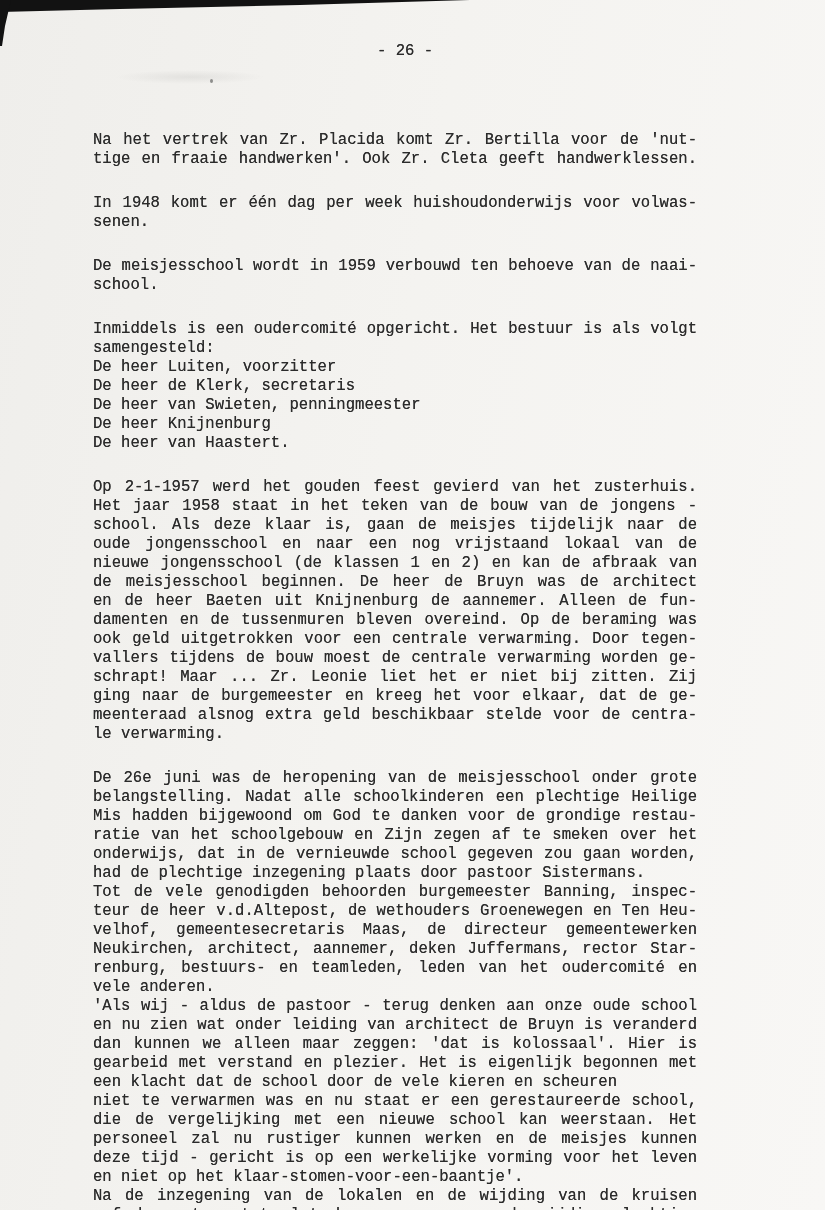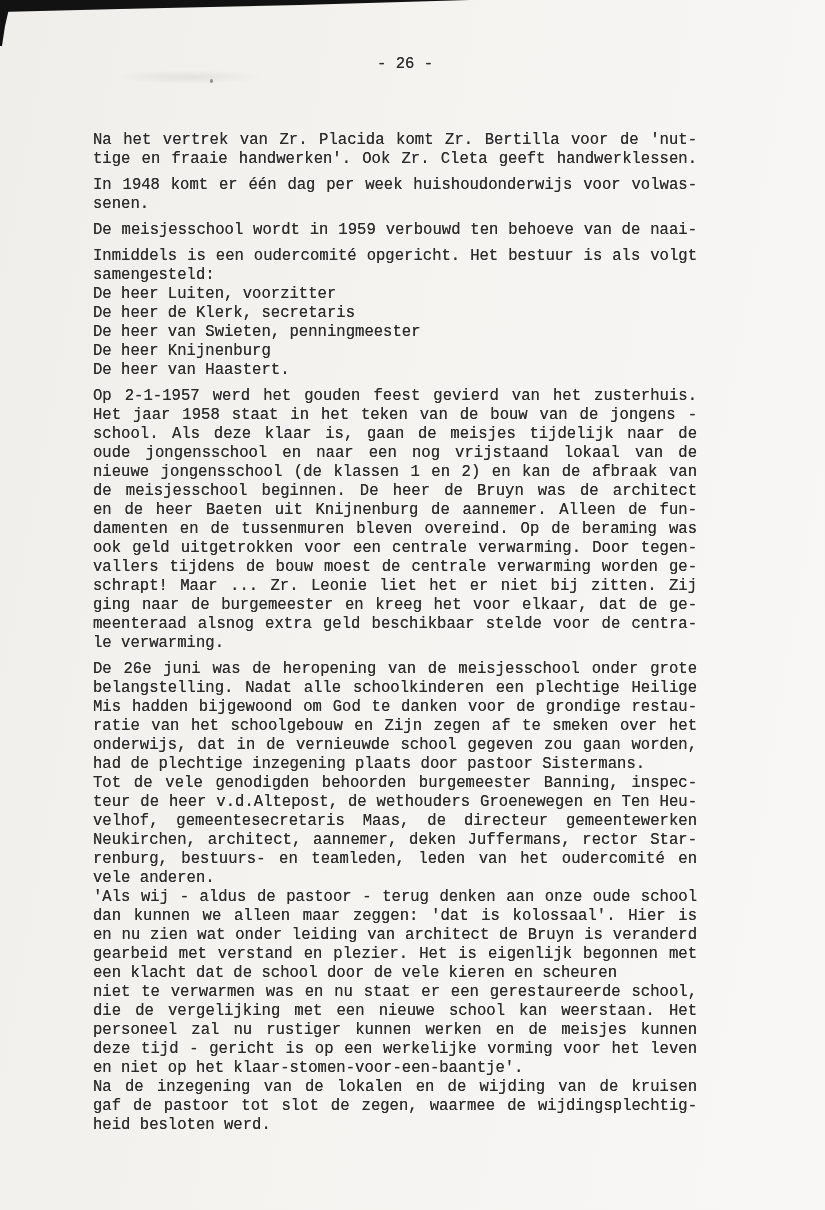--- a/index.html
+++ b/index.html
@@ -36,37 +36,37 @@
     position: absolute;
     left: 210px;
     top: 79px;
     width: 3px;
     height: 4px;
     background: #8d8d8b;
     border-radius: 50%;
   }
   .page-number {
     position: absolute;
-    top: 55px;
+    top: 42px;
     left: 377px;
     font-size: 15.6px;
     line-height: 19px;
     white-space: pre;
     text-shadow: 0 0 0.5px rgba(43,43,43,0.8);
   }
   .doc-body {
     position: absolute;
     top: 131px;
     left: 93px;
     width: 604px;
     font-size: 15.6px;
     text-shadow: 0 0 0.5px rgba(43,43,43,0.8);
   }
   .para { margin: 0; }
-  .para + .para { margin-top: 7px; }
+  .para + .para { margin-top: 25px; }
   .line {
     line-height: 19px;
     min-height: 19px;
     white-space: pre-wrap;
   }
   .line.fill {
     white-space: normal;
     text-align: justify;
     text-align-last: justify;
   }
@@ -90,20 +90,21 @@
       <div class="para">
         <div class="line fill">Na het vertrek van Zr. Placida komt Zr. Bertilla voor de 'nut-</div>
         <div class="line fill">tige en fraaie handwerken'. Ook Zr. Cleta geeft handwerklessen.</div>
       </div>
       <div class="para">
         <div class="line fill">In 1948 komt er één dag per week huishoudonderwijs voor volwas-</div>
         <div class="line">senen.</div>
       </div>
       <div class="para">
         <div class="line fill">De meisjesschool wordt in 1959 verbouwd ten behoeve van de naai-</div>
+        <div class="line">school.</div>
       </div>
       <div class="para">
         <div class="line fill">Inmiddels is een oudercomité opgericht. Het bestuur is als volgt</div>
         <div class="line">samengesteld:</div>
         <div class="line">De heer Luiten, voorzitter</div>
         <div class="line">De heer de Klerk, secretaris</div>
         <div class="line">De heer van Swieten, penningmeester</div>
         <div class="line">De heer Knijnenburg</div>
         <div class="line">De heer van Haastert.</div>
       </div>
@@ -130,22 +131,22 @@
         <div class="line fill">ratie van het schoolgebouw en Zijn zegen af te smeken over het</div>
         <div class="line fill">onderwijs, dat in de vernieuwde school gegeven zou gaan worden,</div>
         <div class="line">had de plechtige inzegening plaats door pastoor Sistermans.</div>
         <div class="line fill">Tot de vele genodigden behoorden burgemeester Banning, inspec-</div>
         <div class="line fill">teur de heer v.d.Altepost, de wethouders Groenewegen en Ten Heu-</div>
         <div class="line fill">velhof, gemeentesecretaris Maas, de directeur gemeentewerken</div>
         <div class="line fill">Neukirchen, architect, aannemer, deken Juffermans, rector Star-</div>
         <div class="line fill">renburg, bestuurs- en teamleden, leden van het oudercomité en</div>
         <div class="line">vele anderen.</div>
         <div class="line fill">'Als wij - aldus de pastoor - terug denken aan onze oude school</div>
+        <div class="line fill">en nu zien wat onder leiding van architect de Bruyn is veranderd</div>
         <div class="line fill">dan kunnen we alleen maar zeggen: 'dat is kolossaal'. Hier is</div>
-        <div class="line fill">en nu zien wat onder leiding van architect de Bruyn is veranderd</div>
         <div class="line fill">gearbeid met verstand en plezier. Het is eigenlijk begonnen met</div>
         <div class="line">een klacht dat de school door de vele kieren en scheuren</div>
         <div class="line fill">niet te verwarmen was en nu staat er een gerestaureerde school,</div>
         <div class="line fill">die de vergelijking met een nieuwe school kan weerstaan. Het</div>
         <div class="line fill">personeel zal nu rustiger kunnen werken en de meisjes kunnen</div>
         <div class="line fill">deze tijd - gericht is op een werkelijke vorming voor het leven</div>
         <div class="line">en niet op het klaar-stomen-voor-een-baantje'.</div>
         <div class="line fill">Na de inzegening van de lokalen en de wijding van de kruisen</div>
         <div class="line fill">gaf de pastoor tot slot de zegen, waarmee de wijdingsplechtig-</div>
         <div class="line">heid besloten werd.</div>

